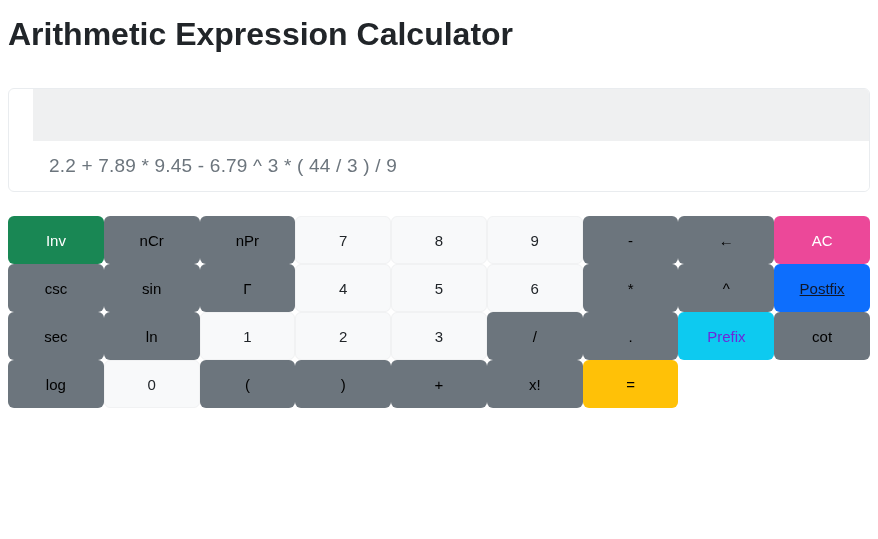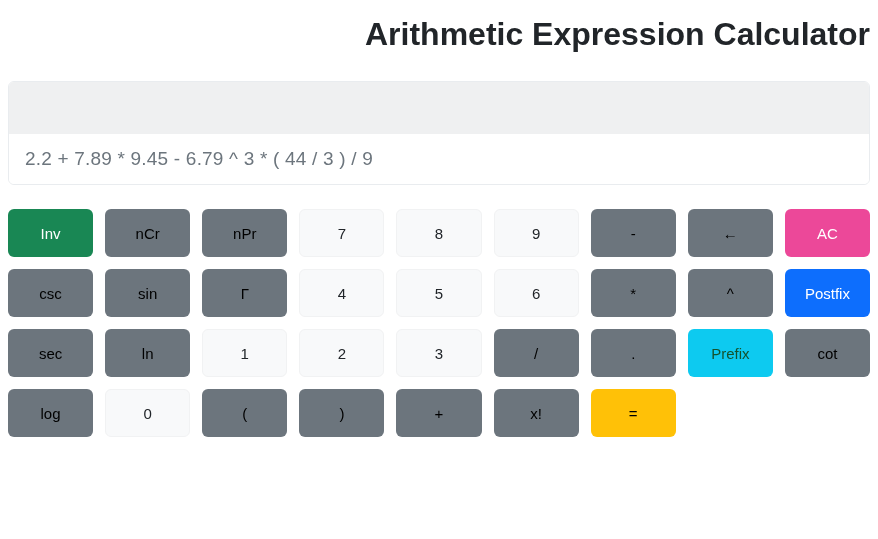--- a/index.html
+++ b/index.html
@@ -4,70 +4,70 @@
 <style>
   * { box-sizing: border-box; }
   body {
     margin: 0;
     padding: 0 8px;
     font-family: "Segoe UI", Arial, sans-serif;
     background: #ffffff;
     color: #212529;
   }
   h1 {
-    text-align: right;
+    text-align: left;
     font-weight: 700;
     font-size: 32px;
-    margin: 16px 0 28px 0;
+    margin: 16px 0 35px 0;
     color: #212529;
   }
   .display-wrap {
     border: 1px solid #e9ecef;
     border-radius: 6px;
     overflow: hidden;
     margin-bottom: 24px;
     background: #fff;
+    padding-left: 24px;
   }
   .display-top {
     background: #eff0f1;
     height: 52px;
   }
   .display-bottom {
     padding: 14px 16px;
     font-size: 19px;
     color: #6c757d;
     background: #fff;
     min-height: 24px;
     font-weight: 400;
     letter-spacing: 0.2px;
   }
   .keys {
     display: grid;
     grid-template-columns: repeat(9, 1fr);
-    gap: 12px;
   }
   .btn {
     display: flex;
     align-items: center;
     justify-content: center;
     height: 48px;
     border-radius: 6px;
     border: none;
     font-size: 15px;
     font-weight: 400;
     cursor: pointer;
     user-select: none;
     font-family: inherit;
   }
   .btn-secondary { background: #6c757d; color: #000000; }
   .btn-success   { background: #198754; color: #fff; }
   .btn-light     { background: #f8f9fa; color: #212529; border: 1px solid #f1f2f3; }
   .btn-danger    { background: #ec4899; color: #fff; }
-  .btn-primary   { background: #0d6efd; color: #ffffff; }
-  .btn-info      { background: #0dcaf0; color: #14532d; border-radius: 6px; }
+  .btn-primary   { background: #0d6efd; color: #0f172a; text-decoration: underline; }
+  .btn-info      { background: #0dcaf0; color: #6d28d9; border-radius: 6px; }
   .btn-warning   { background: #ffc107; color: #000; }
 </style>
 </head>
 <body>
 
 <h1>Arithmetic Expression Calculator</h1>
 
 <div class="display-wrap">
   <div class="display-top"></div>
   <div class="display-bottom">2.2 + 7.89 * 9.45 - 6.79 ^ 3 * ( 44 / 3 ) / 9</div>

